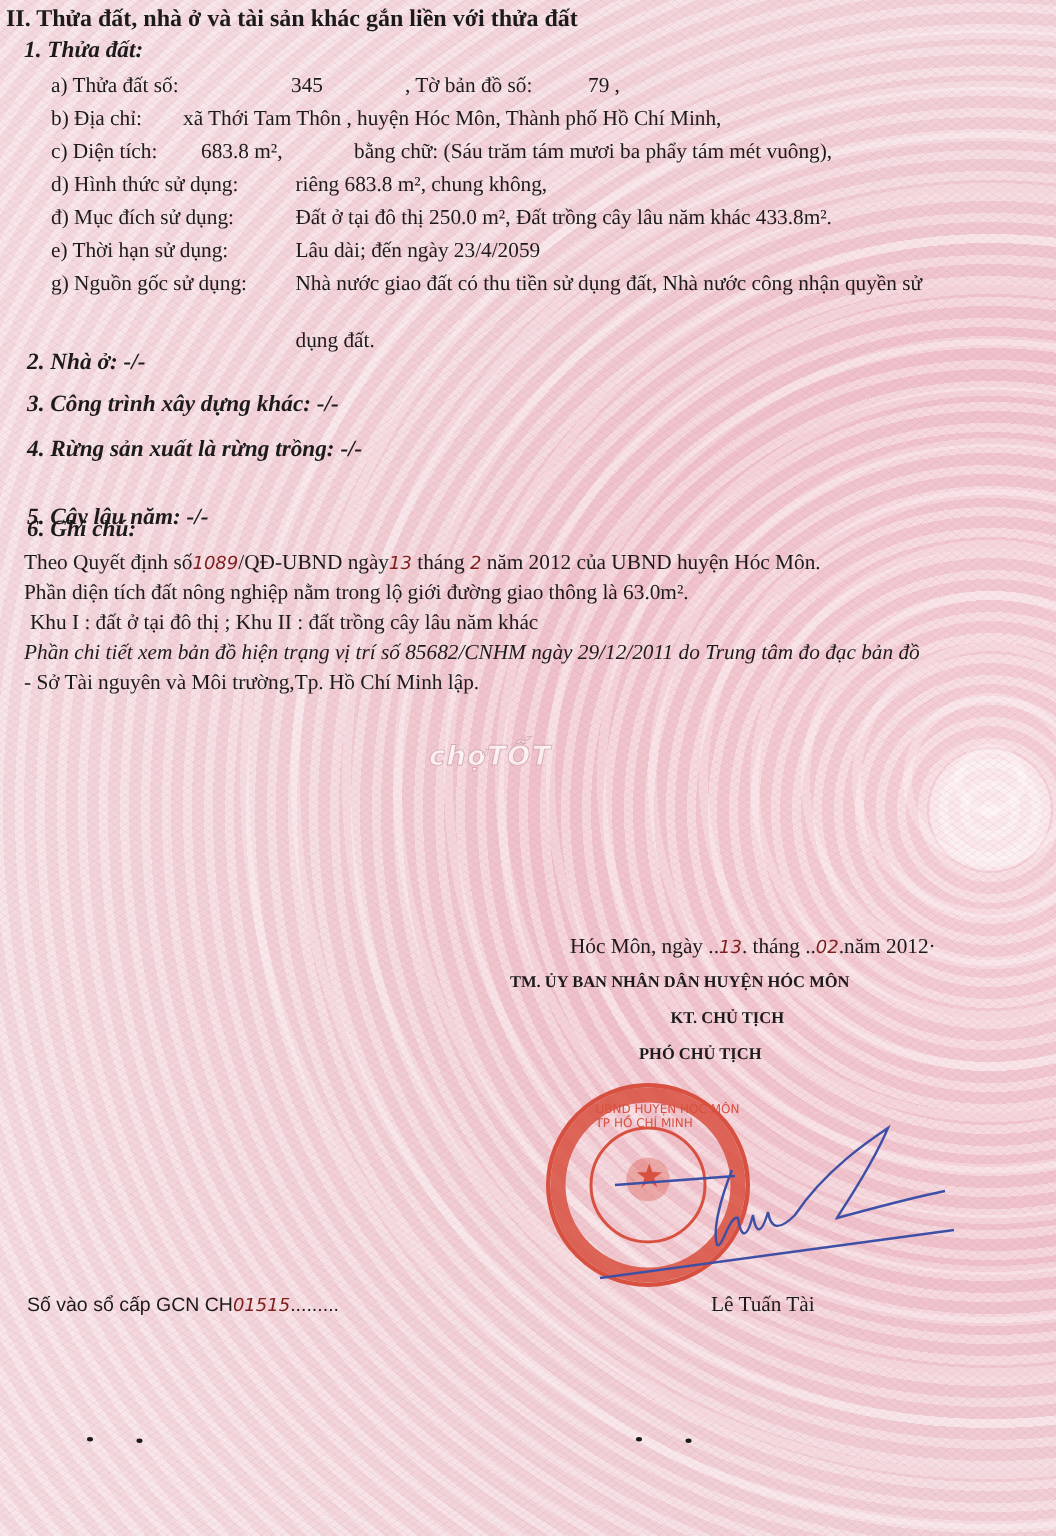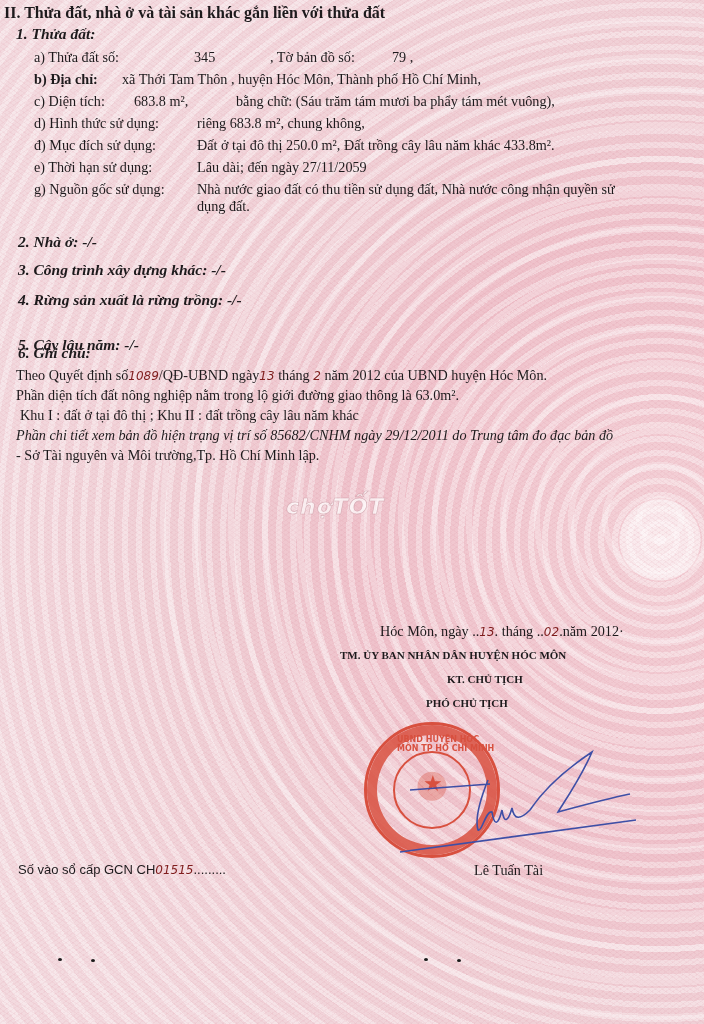--- a/index.html
+++ b/index.html
@@ -27,73 +27,73 @@
     }
     .content { position: absolute; left: 0; top: 0; width: 704px; }
     .line { position: absolute; white-space: nowrap; font-size: 14.2px; line-height: 18px; }
     .h-main { font-weight: bold; font-size: 16px; left: 4px; top: 4px; }
     .h-sec { font-weight: bold; font-style: italic; font-size: 15.5px; }
     .hand { color: #7f1d1d; font-style: italic; font-family: "DejaVu Sans", sans-serif; font-size: 12px; }
     .bold { font-weight: normal; }
     .sig-title { font-weight: bold; font-size: 11px; }
     .watermark {
       position: absolute; left: 286px; top: 494px; font-family: "DejaVu Sans", sans-serif;
-      font-style: italic; font-weight: bold; font-size: 22px; color: rgba(255,255,255,0.7);
+      font-style: italic; font-weight: bold; font-size: 18px; color: rgba(255,255,255,0.7);
       -webkit-text-stroke: 0.6px rgba(200,150,160,0.7); letter-spacing: 1px;
     }
     .stamp {
       position: absolute; left: 364px; top: 722px; width: 136px; height: 136px;
       border-radius: 50%; border: 3px solid #d8503f; box-sizing: border-box;
       box-shadow: inset 0 0 0 8px rgba(0,0,0,0), inset 0 0 0 10px rgba(216,80,63,0.85);
     }
     .stamp-inner {
       position: absolute; left: 26px; top: 26px; width: 78px; height: 78px; border-radius: 50%;
       border: 2px solid #d8503f; box-sizing: border-box;
       background: radial-gradient(circle at 50% 45%, rgba(216,80,63,0.35) 0 14px, transparent 15px);
     }
     .stamp-star { position: absolute; left: 28px; top: 18px; color: #d8503f; font-size: 22px; }
-    .stamp-text { position: absolute; font-family: "DejaVu Sans", sans-serif; font-size: 8px; color: #d8503f; font-weight: bold; }
+    .stamp-text { position: absolute; font-family: "DejaVu Sans", sans-serif; font-size: 8px; color: #d8503f; font-weight: normal; }
     .dot { position: absolute; width: 4px; height: 3px; background: #1a1a1a; border-radius: 50%; }
     svg.sig { position: absolute; left: 380px; top: 740px; }
   </style>
 </head>
 <body>
 
 <div class="guilloche"></div>
 <div class="rings"></div>
 
 <div class="content">
   <div class="line h-main">II. Thửa đất, nhà ở và tài sản khác gắn liền với thửa đất</div>
 
   <div class="line h-sec" style="left:16px;top:25px;">1. Thửa đất:</div>
 
   <div class="line" style="left:34px;top:48px;">a) Thửa đất số:</div>
   <div class="line" style="left:194px;top:48px;">345</div>
   <div class="line" style="left:270px;top:48px;">, Tờ bản đồ số:</div>
   <div class="line" style="left:392px;top:48px;">79 ,</div>
 
-  <div class="line" style="left:34px;top:70px;font-weight:bold;">b) Địa chỉ:</div>
+  <div class="line" style="left:34px;top:70px;">b) Địa chỉ:</div>
   <div class="line" style="left:122px;top:70px;">xã Thới Tam Thôn , huyện Hóc Môn, Thành phố Hồ Chí Minh,</div>
 
   <div class="line" style="left:34px;top:92px;">c) Diện tích:</div>
   <div class="line" style="left:134px;top:92px;">683.8  m²,</div>
   <div class="line" style="left:236px;top:92px;">bằng chữ: (Sáu trăm tám mươi ba phẩy tám mét vuông),</div>
 
   <div class="line" style="left:34px;top:114px;">d) Hình thức sử dụng:</div>
   <div class="line" style="left:197px;top:114px;">riêng   683.8 m²,      chung     không,</div>
 
   <div class="line" style="left:34px;top:136px;">đ) Mục đích sử dụng:</div>
   <div class="line" style="left:197px;top:136px;">Đất ở tại đô thị 250.0 m², Đất trồng cây lâu năm khác 433.8m².</div>
 
   <div class="line" style="left:34px;top:158px;">e) Thời hạn sử dụng:</div>
-  <div class="line" style="left:197px;top:158px;">Lâu dài; đến ngày 27/11/2059</div>
+  <div class="line" style="left:197px;top:158px;">Lâu dài; đến ngày 23/4/2059</div>
 
   <div class="line" style="left:34px;top:180px;">g) Nguồn gốc sử dụng:</div>
   <div class="line" style="left:197px;top:180px;">Nhà nước giao đất có thu tiền sử dụng đất, Nhà nước công nhận quyền sử</div>
-  <div class="line" style="left:197px;top:197px;">dụng đất.</div>
+  <div class="line" style="left:197px;top:218px;">dụng đất.</div>
 
   <div class="line h-sec" style="left:18px;top:233px;">2. Nhà ở: -/-</div>
   <div class="line h-sec" style="left:18px;top:261px;">3. Công trình xây dựng khác: -/-</div>
   <div class="line h-sec" style="left:18px;top:291px;">4. Rừng sản xuất là rừng trồng: -/-</div>
   <div class="line h-sec" style="left:18px;top:336px;">5. Cây lâu năm: -/-</div>
   <div class="line h-sec" style="left:18px;top:344px;">6. Ghi chú:</div>
 
   <div class="line" style="left:16px;top:366px;">
     <span>Theo Quyết định số</span><span class="hand">1089</span><span>/QĐ-UBND ngày</span><span class="hand">13</span><span> tháng </span><span class="hand">2</span><span> năm 2012 của UBND huyện Hóc Môn.</span>
   </div>

